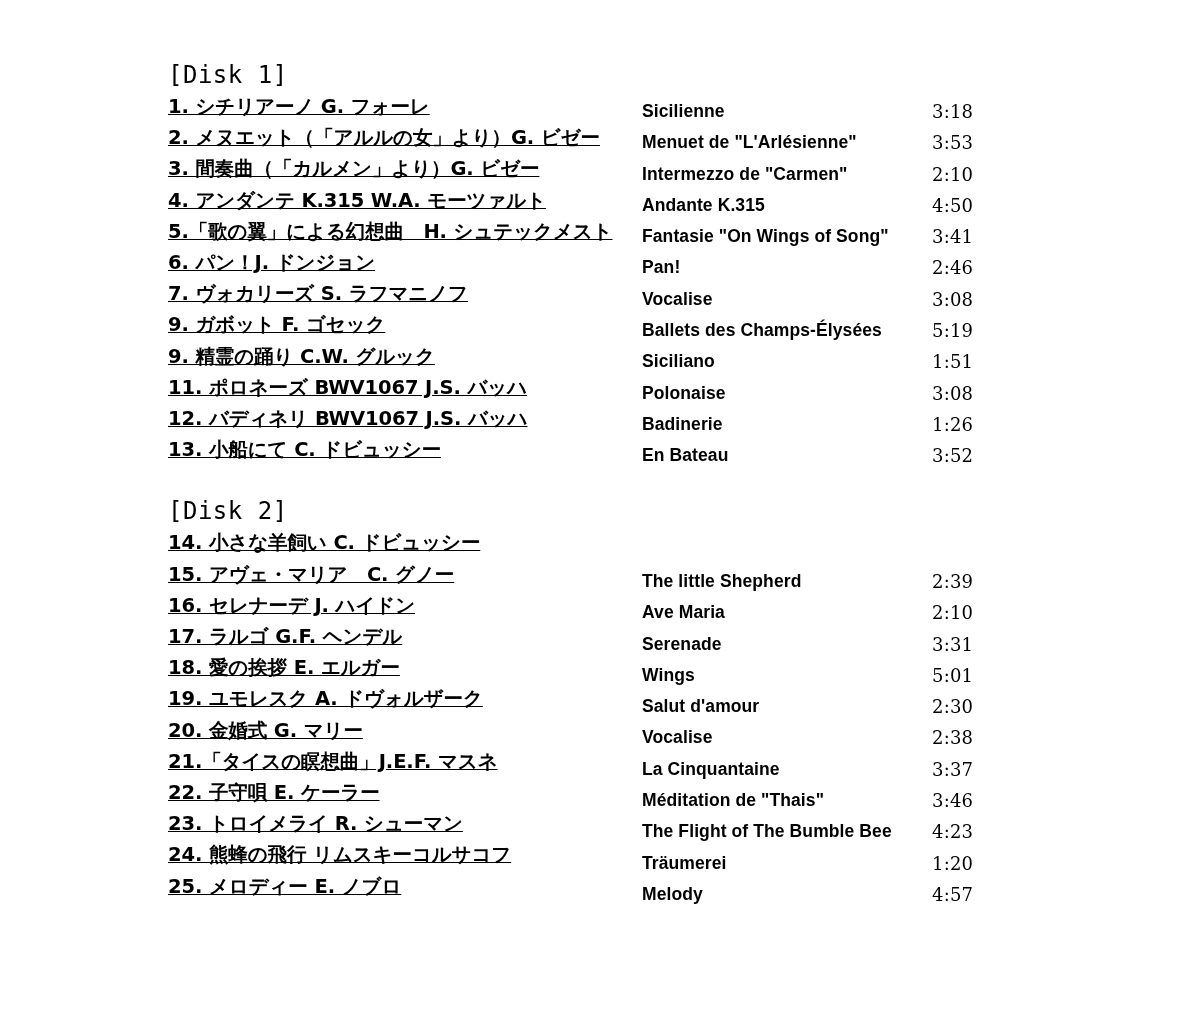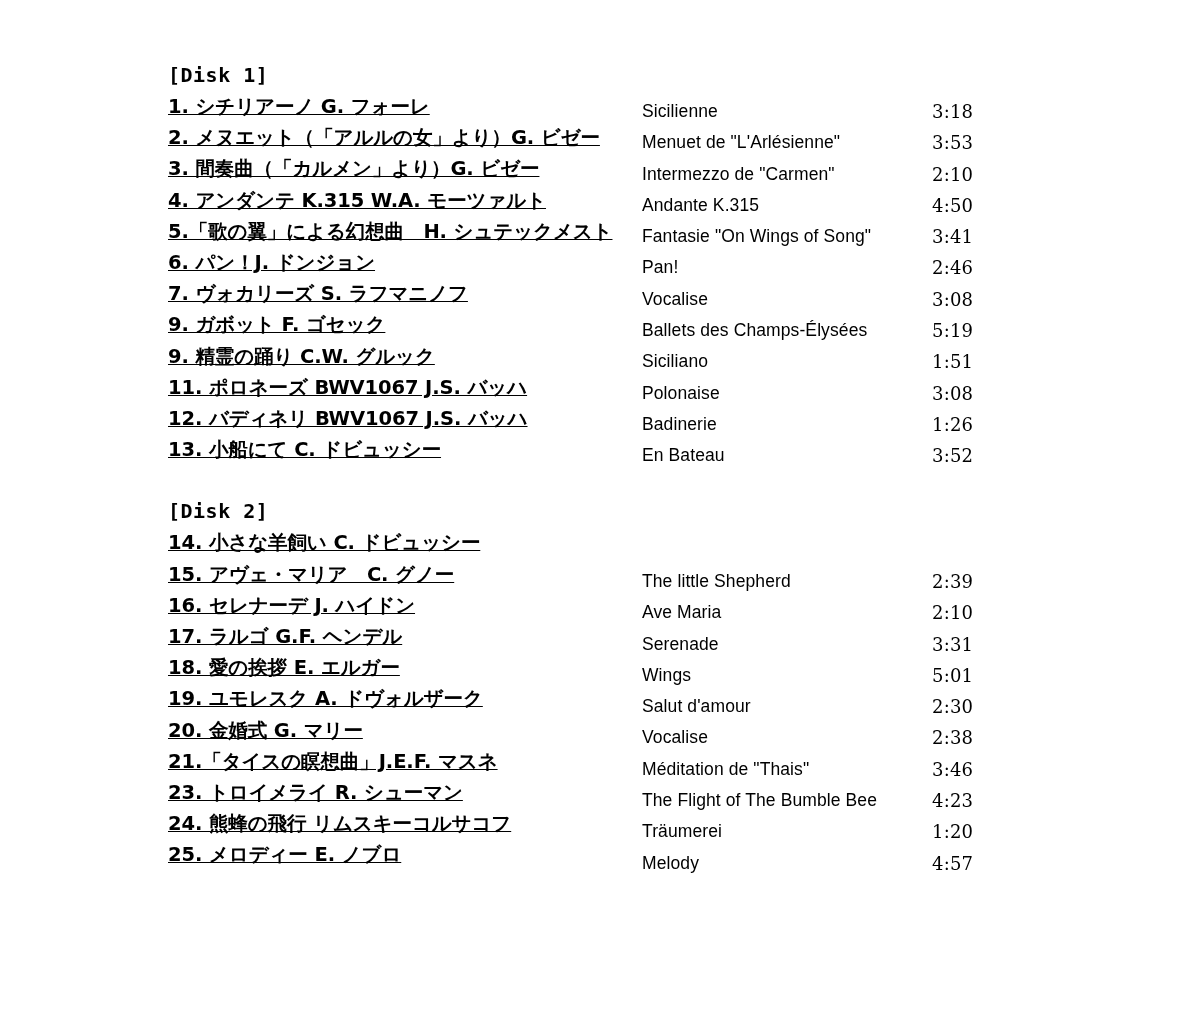--- a/index.html
+++ b/index.html
@@ -27,22 +27,22 @@
 
   
   .jp-col {
     position: absolute;
     left: 168px;
     top: 60px;
     width: 470px;
   }
   .jp-disk-header {
     font-family: "DejaVu Sans Mono", "Liberation Mono", monospace;
-    font-size: 20px;
-    font-weight: 700;
+    font-size: 24px;
+    font-weight: 400;
     line-height: 31px;
     letter-spacing: 0.5px;
     white-space: nowrap;
   }
   .jp-row {
     font-family: "DejaVu Sans", "Liberation Sans", sans-serif;
     font-size: 19.5px;
     font-weight: 700;
     line-height: 31.2px;
     white-space: nowrap;
@@ -65,21 +65,21 @@
   }
   .en-row {
     position: relative;
     height: 31.3px;
     line-height: 31.3px;
     white-space: nowrap;
   }
   .en-title {
     font-family: "Liberation Sans", sans-serif;
     font-size: 17.5px;
-    font-weight: 400;
+    font-weight: 700;
     letter-spacing: 0.1px;
   }
   .en-time {
     position: absolute;
     left: 290px;
     top: 0;
     font-family: "DejaVu Serif", "Liberation Serif", serif;
     font-size: 18px;
     font-weight: 400;
     letter-spacing: 0.2px;
@@ -114,20 +114,21 @@
     <div class="jp-disk-header">[Disk 2]</div>
 
     <div class="jp-row">14. 小さな羊飼い C. ドビュッシー</div>
     <div class="jp-row">15. アヴェ・マリア　C. グノー</div>
     <div class="jp-row">16. セレナーデ J. ハイドン</div>
     <div class="jp-row">17. ラルゴ G.F. ヘンデル</div>
     <div class="jp-row">18. 愛の挨拶 E. エルガー</div>
     <div class="jp-row">19. ユモレスク A. ドヴォルザーク</div>
     <div class="jp-row">20. 金婚式 G. マリー</div>
     <div class="jp-row">21.「タイスの瞑想曲」J.E.F. マスネ</div>
+    <div class="jp-row">22. 子守唄 E. ケーラー</div>
     <div class="jp-row">23. トロイメライ R. シューマン</div>
     <div class="jp-row">24. 熊蜂の飛行 リムスキーコルサコフ</div>
     <div class="jp-row">25. メロディー E. ノブロ</div>
   </div>
 
   <div class="en-col disk1">
     <div class="en-row">
       <span class="en-title">Sicilienne</span>
       <span class="en-time">3:18</span>
     </div>
@@ -196,20 +197,24 @@
     </div>
     <div class="en-row">
       <span class="en-title">Salut d'amour</span>
       <span class="en-time">2:30</span>
     </div>
     <div class="en-row">
       <span class="en-title">Vocalise</span>
       <span class="en-time">2:38</span>
     </div>
     <div class="en-row">
+      <span class="en-title">La Cinquantaine</span>
+      <span class="en-time">3:37</span>
+    </div>
+    <div class="en-row">
       <span class="en-title">Méditation de "Thais"</span>
       <span class="en-time">3:46</span>
     </div>
     <div class="en-row">
       <span class="en-title">The Flight of The Bumble Bee</span>
       <span class="en-time">4:23</span>
     </div>
     <div class="en-row">
       <span class="en-title">Träumerei</span>
       <span class="en-time">1:20</span>

